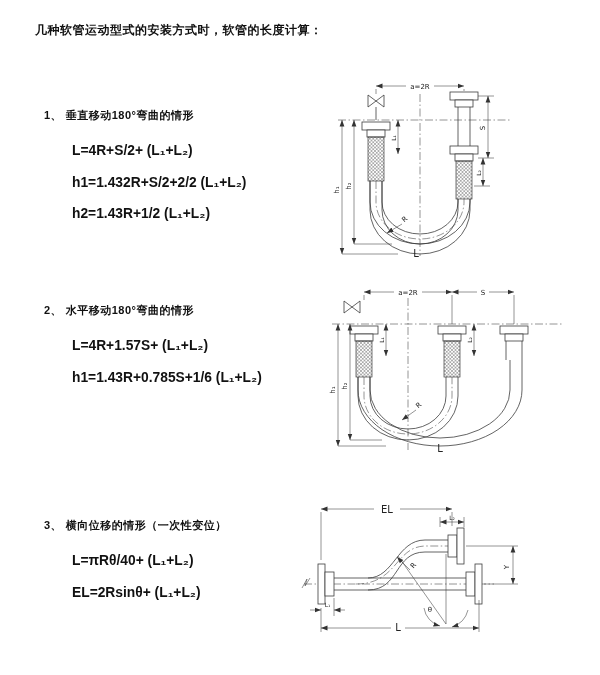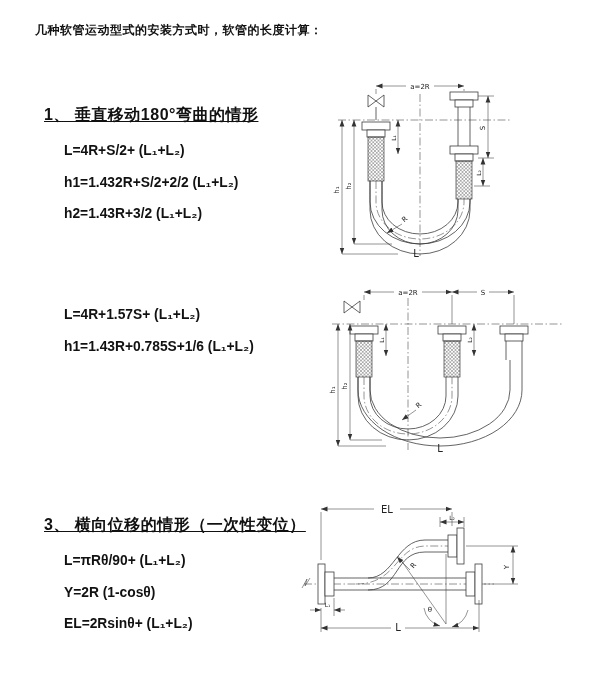--- a/index.html
+++ b/index.html
@@ -1,21 +1,21 @@
 <!DOCTYPE html>
 <html><head>
 <meta charset="utf-8">
 <style>
   html,body{margin:0;padding:0;background:#ffffff;}
   .page{position:relative;width:600px;height:675px;background:#fff;overflow:hidden;
         font-family:"Liberation Sans","DejaVu Sans",sans-serif;color:#111;}
   .title{position:absolute;left:35px;top:22px;font-size:12px;font-weight:bold;letter-spacing:0.5px;}
   .sec{position:absolute;left:44px;}
-  .sec .heading{font-size:16px;font-weight:bold;line-height:22px;margin-bottom:9px;letter-spacing:0.5px;text-decoration:underline;}
-  .sec .formula{font-size:13.8px;font-weight:bold;margin-left:20px;line-height:31.5px;white-space:nowrap;}
+  .sec .heading{font-size:11px;font-weight:bold;line-height:22px;margin-bottom:9px;letter-spacing:0.5px;}
+  .sec .formula{font-size:13.8px;font-weight:bold;margin-left:28px;line-height:31.5px;white-space:nowrap;}
   svg.diag{position:absolute;}
   svg .dl{stroke:#3c3c3c;stroke-width:0.8;fill:none;}
   svg .fw{stroke:#3c3c3c;stroke-width:0.8;fill:#ffffff;}
   svg .hz{stroke:#3c3c3c;stroke-width:0.7;}
   svg .dim{stroke:#3c3c3c;stroke-width:0.55;fill:none;}
   svg .cl{stroke:#3c3c3c;stroke-width:0.55;fill:none;stroke-dasharray:8 2.5 1.5 2.5;}
   svg .wbg{fill:#ffffff;stroke:none;}
   svg text{font-family:"DejaVu Sans",sans-serif;font-size:7px;fill:#222;text-anchor:middle;font-weight:normal;}
   svg text.sm{font-size:5.8px;}
   svg text.lg{font-size:10px;}
@@ -24,32 +24,32 @@
 <body>
 
 <div class="page">
 
   <div class="title">几种软管运动型式的安装方式时，软管的长度计算：</div>
 
   <div class="sec" style="top:104px">
     <div class="heading">1、 垂直移动180°弯曲的情形</div>
     <div class="formula">L=4R+S/2+ (L₁+L₂)</div>
     <div class="formula">h1=1.432R+S/2+2/2 (L₁+L₂)</div>
-    <div class="formula">h2=1.43R+3/2 (L₁+L₂)</div>
+    <div class="formula">h2=1.43R+1/2 (L₁+L₂)</div>
   </div>
 
   <div class="sec" style="top:299px">
+    <div class="heading">2、 水平移动180°弯曲的情形</div>
     <div class="formula">L=4R+1.57S+ (L₁+L₂)</div>
     <div class="formula">h1=1.43R+0.785S+1/6 (L₁+L₂)</div>
   </div>
 
   <div class="sec" style="top:514px">
     <div class="heading">3、 横向位移的情形（一次性变位）</div>
-    <div class="formula">L=πRθ/90+ (L₁+L₂)</div>
-    <div class="formula">Y=2R (1-cosθ)</div>
+    <div class="formula">L=πRθ/40+ (L₁+L₂)</div>
     <div class="formula">EL=2Rsinθ+ (L₁+L₂)</div>
   </div>
 
   <svg class="diag" style="left:312px;top:74px" width="282" height="184" viewBox="0 0 282 184">
     <defs>
       <marker id="a1" markerWidth="7" markerHeight="8" refX="6.5" refY="3" orient="auto-start-reverse" markerUnits="userSpaceOnUse">
         <path d="M0,0.6 L6.5,3 L0,5.4 Z" fill="#333"></path>
       </marker>
       <pattern id="h1p" width="3.5" height="3.5" patternUnits="userSpaceOnUse">
         <path d="M0,3.5 L3.5,0 M0,0 L3.5,3.5" stroke="#555" stroke-width="0.45" fill="none"></path>

